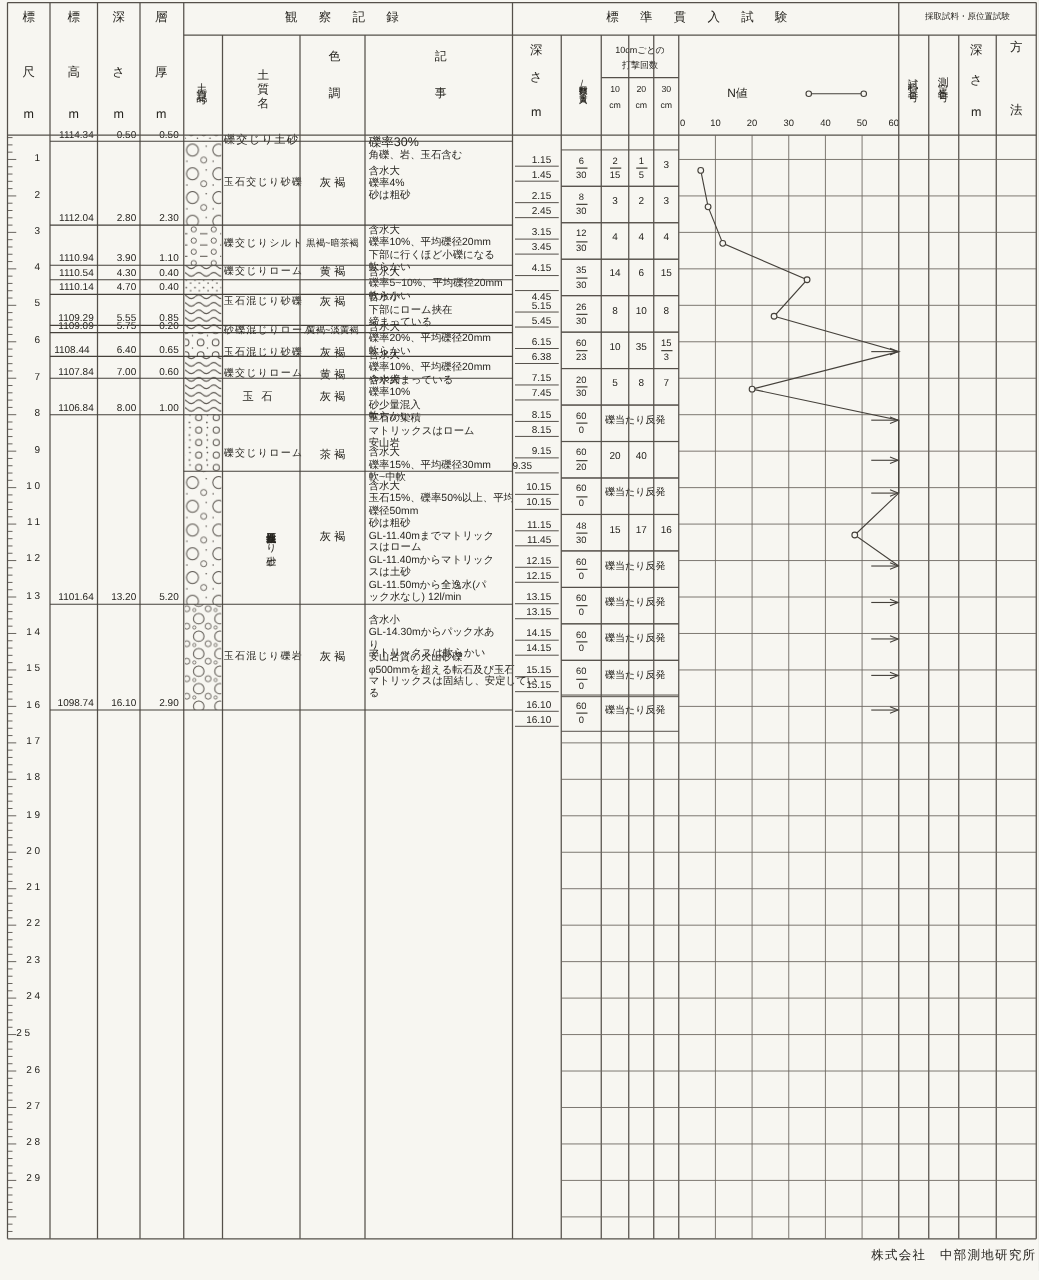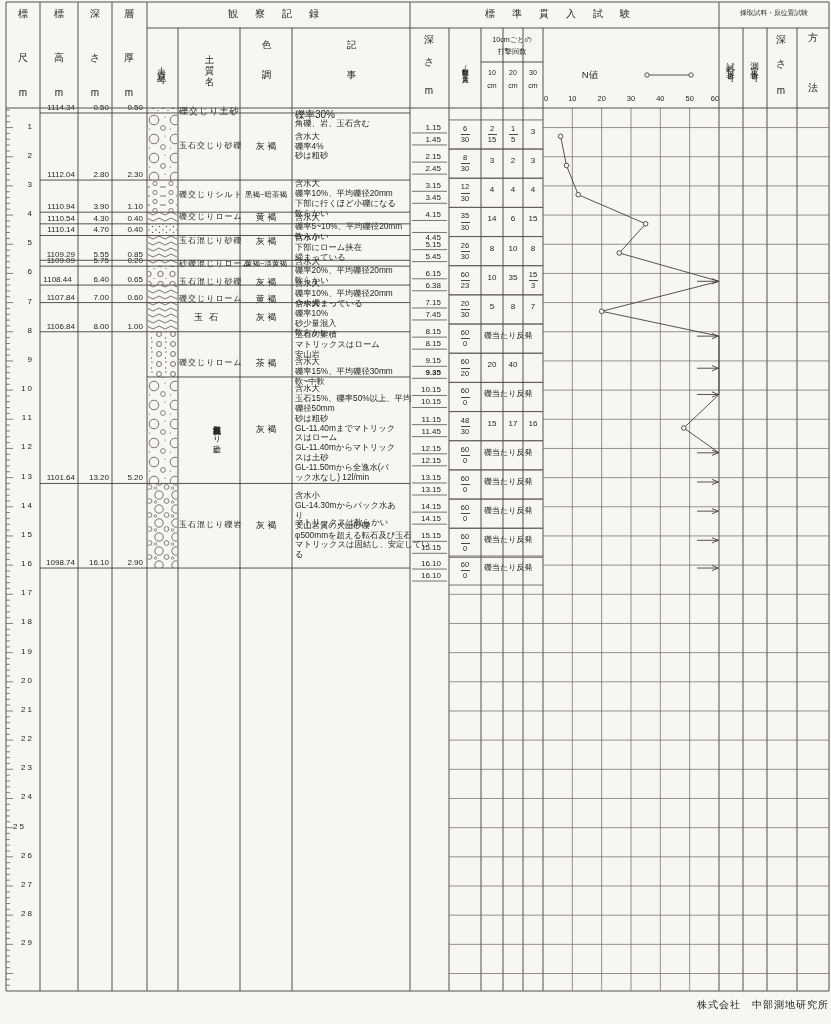--- a/index.html
+++ b/index.html
@@ -334,21 +334,21 @@
     <div class="t" style="left: 523px; top: 302.966px; width: 20px; text-align: center;">7</div>
     <div class="t" style="left: 410px; top: 328.135px; width: 31px; text-align: right;">8.15</div>
     <div class="t" style="left: 410px; top: 340.135px; width: 31px; text-align: right;">8.15</div>
     <div class="frac" style="left: 455px; top: 329.135px; width: 20px;">
       <span>60</span>
       <span class="fb"></span>
       <span>0</span>
     </div>
     <div class="t" style="left: 484px; top: 332.135px; font-size: 8px;">礫当たり反発</div>
     <div class="t" style="left: 410px; top: 357.305px; width: 31px; text-align: right;">9.15</div>
-    <div class="t" style="left: 410px; top: 369.305px; width: 31px; text-align: right; font-weight: bold;">9.35</div>
+    <div class="t" style="left: 410px; top: 369.305px; width: 31px; text-align: left;">9.35</div>
     <div class="frac" style="left: 455px; top: 358.305px; width: 20px;">
       <span>60</span>
       <span class="fb"></span>
       <span>20</span>
     </div>
     <div class="t" style="left: 482px; top: 361.305px; width: 20px; text-align: center;">20</div>
     <div class="t" style="left: 503px; top: 361.305px; width: 20px; text-align: center;">40</div>
     <div class="t" style="left: 410px; top: 386.476px; width: 31px; text-align: right;">10.15</div>
     <div class="t" style="left: 410px; top: 398.476px; width: 31px; text-align: right;">10.15</div>
     <div class="frac" style="left: 455px; top: 387.476px; width: 20px;">

